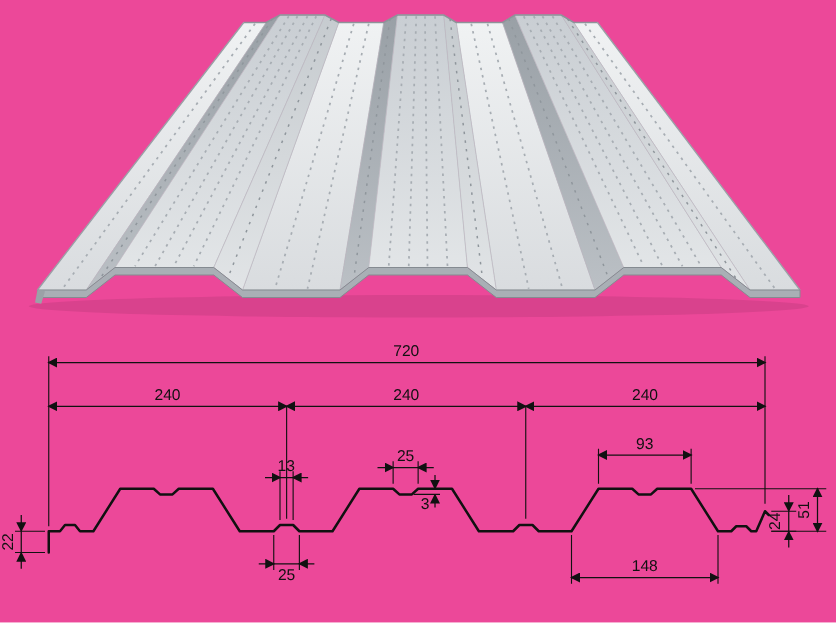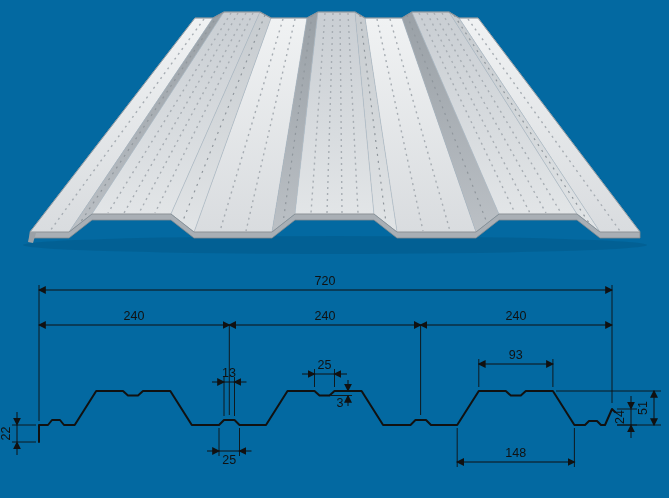--- a/index.html
+++ b/index.html
@@ -1,16 +1,16 @@
 <!DOCTYPE html>
 <html><head>
 <meta charset="utf-8">
 <style>
   html,body{margin:0;padding:0;background:#ffffff;}
-  .canvas{position:relative;width:669px;height:498px;background:#0369a1;overflow:hidden;
+  .canvas{position:relative;width:669px;height:498px;background:#ec4899;overflow:hidden;
           font-family:"Liberation Sans",sans-serif;}
   .render3d{position:absolute;left:0;top:0;width:669px;height:265px;}
   .drawing{position:absolute;left:0;top:265px;width:669px;height:233px;}
   .dim{stroke:#111;stroke-width:1;fill:none;}
   .ext{stroke:#111;stroke-width:0.9;fill:none;}
   .profile{stroke:#111;stroke-width:2;fill:none;stroke-linejoin:round;stroke-linecap:round;}
   text.dimtext{font-family:"Liberation Sans",sans-serif;font-size:12.5px;fill:#111;}
   .face{stroke:#b8bdc2;stroke-width:0.5;}
   .tex{fill:none;stroke:#a7adb3;stroke-width:1.4;stroke-dasharray:2 4;}
   .texd{fill:none;stroke:#8f969c;stroke-width:1.2;stroke-dasharray:2 5;}

